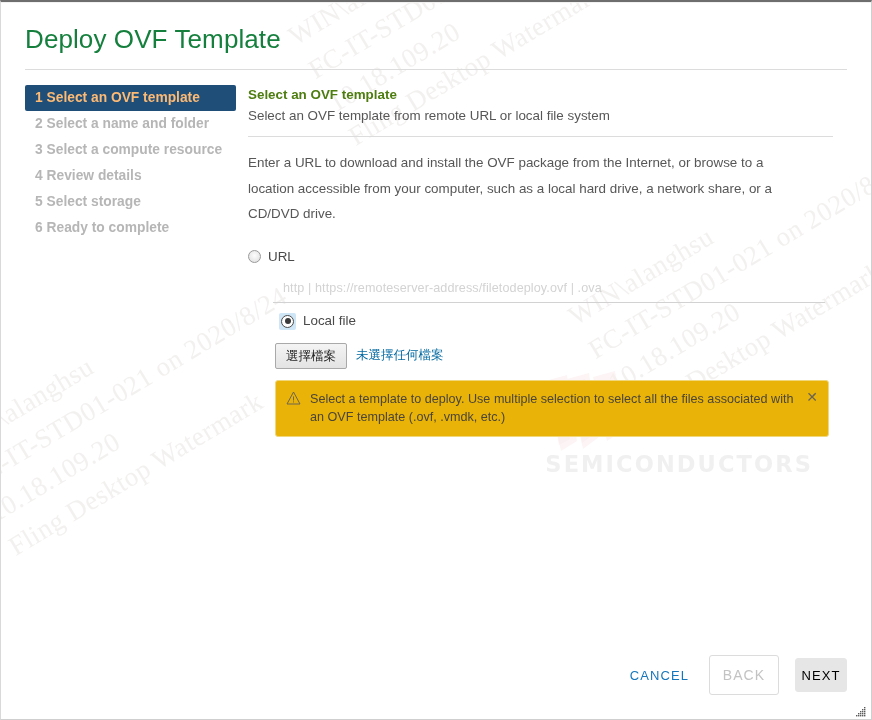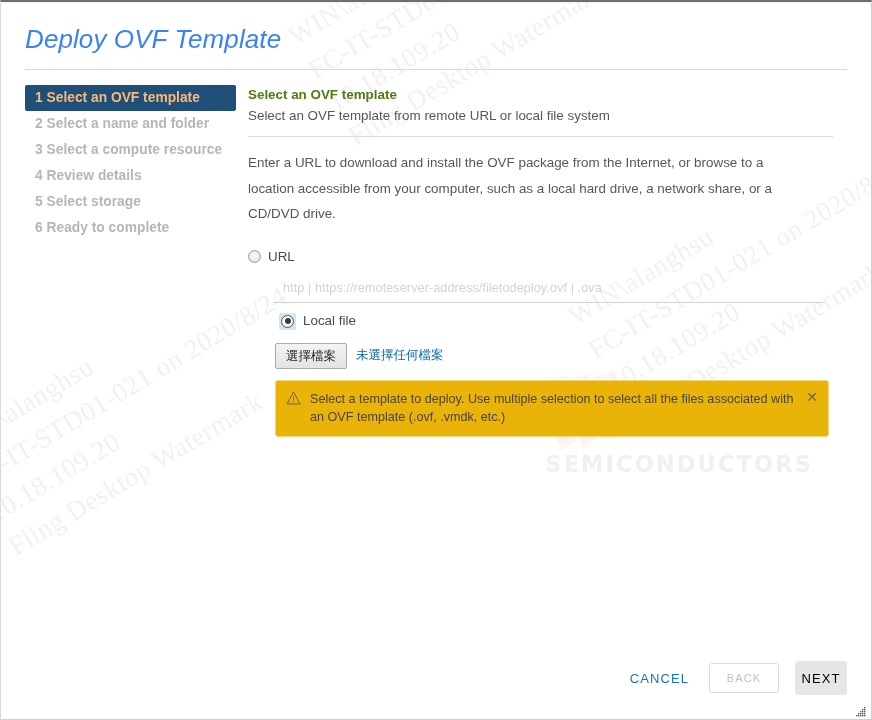--- a/index.html
+++ b/index.html
@@ -94,24 +94,23 @@
   #content {
     position: relative;
     z-index: 2;
     height: 100%;
     padding: 0;
   }
 
   .page-title {
     font-size: 26px;
     font-weight: 400;
-    color: #3b82f6;
+    color: #15803d;
     letter-spacing: .1px;
     padding: 22px 0 0 24px;
-    font-style: italic;
   }
   .title-rule {
     margin: 14px 24px 0 24px;
     height: 1px;
     background: #dcdcdc;
   }
 
   .body-row {
     display: flex;
     align-items: flex-start;
@@ -297,28 +296,28 @@
     font-size: 13px;
     font-weight: 400;
     letter-spacing: 1.1px;
     color: #1576bc;
     background: none;
     border: none;
     padding: 6px 4px;
     cursor: pointer;
   }
   .btn-outline {
-    font-size: 11px;
+    font-size: 14px;
     letter-spacing: 1.1px;
     color: #c3c3c3;
     background: #ffffff;
     border: 1px solid #dcdcdc;
     border-radius: 3px;
     width: 70px;
-    height: 30px;
+    height: 40px;
   }
   .btn-solid {
     font-size: 13px;
     letter-spacing: 1.1px;
     color: #000000;
     background: #e6e6e6;
     border: 1px solid #e6e6e6;
     border-radius: 3px;
     width: 52px;
     height: 34px;

